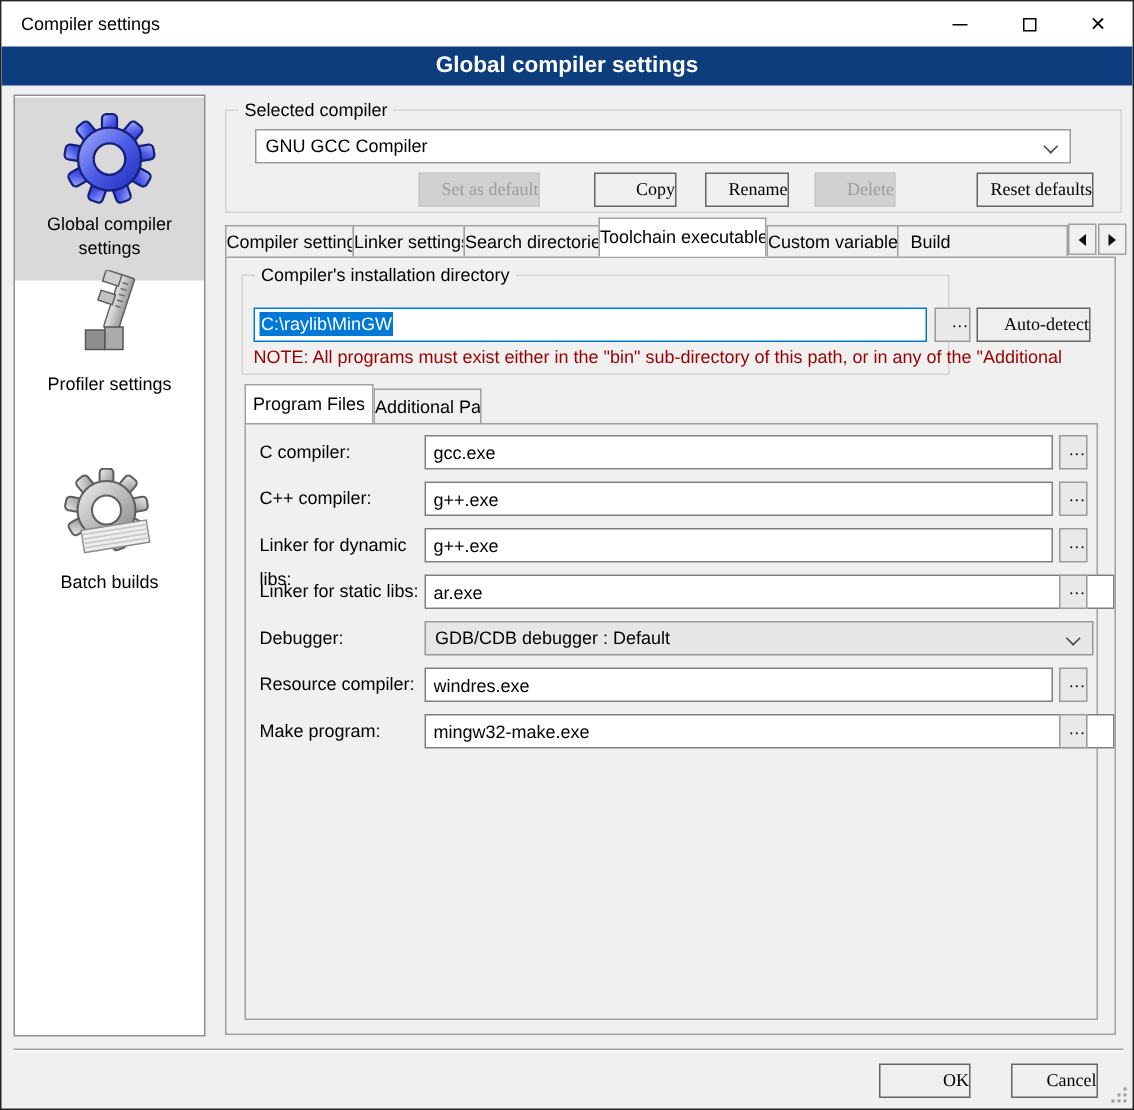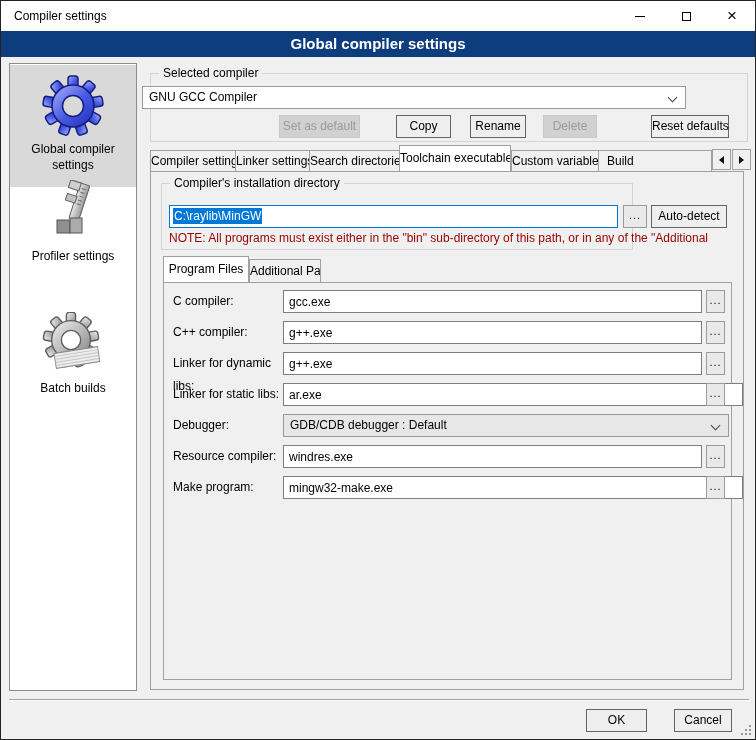--- a/index.html
+++ b/index.html
@@ -37,21 +37,21 @@
   .gb-label{ position:absolute; top:-8px; left:8px; background:#F0F0F0; padding:0 4px; line-height:15px; }
 
   
   .combo{ position:absolute; height:23px; background:#fff; border:1px solid #999;
           line-height:21px; padding:0 22px 0 6px; white-space:nowrap; overflow:hidden; }
   .combo.gray{ background:#E7E7E7; }
   .chev{ position:absolute; right:9px; top:7px; width:7px; height:7px;
          border-right:1.4px solid #444; border-bottom:1.4px solid #444; transform:rotate(45deg); }
 
   .btn{ position:absolute; height:23px; background:#EFEFEF; border:1px solid #646464;
-        text-align:center; line-height:21px; cursor:default; white-space:nowrap; }
+        text-align:right; line-height:21px; cursor:default; white-space:nowrap;font-family:Liberation Serif, serif; }
   .btn.disabled{ background:#D1D1D1; border-color:#C7C7C7; color:#9B9B9B; }
 
   .field-input{ position:absolute; height:23px; border:1px solid #7E7E7E; background:#fff;
         font:12px "Liberation Sans", sans-serif; padding:0 5px; color:#000; }
 
   
   .tab{ position:absolute; top:149px; height:21px; background:#F0F0F0; border:1px solid #A0A0A0;
         border-bottom:none; text-align:center; line-height:20px; white-space:nowrap; overflow:hidden; }
   .tab.active{ top:144px; height:26px; background:#fff; line-height:25px; z-index:3; }
   .tab-arrow{ position:absolute; top:148px; width:19px; height:21px; background:#F0F0F0; border:1px solid #A0A0A0;
@@ -189,21 +189,21 @@
           <path d="M14 41h44M14 44h44M14 47h44M14 50h44" stroke="#c4c4c4" stroke-width="1"></path>
         </g>
       </svg>
       <span class="sb-label">Batch builds</span>
     </div>
   </div>
 
   <div class="groupbox" style="left:149px;top:72px;width:598px;height:69px;">
     <span class="gb-label">Selected compiler</span>
   </div>
-  <div class="combo" style="left:141px;top:85px;width:544px;">
+  <div class="combo" style="left:169px;top:85px;width:544px;">
     <span>GNU GCC Compiler</span>
     <span class="chev"></span>
   </div>
   <div class="btn disabled" style="left:278px;top:114px;width:81px;">Set as default</div>
   <div class="btn" style="left:395px;top:114px;width:55px;">Copy</div>
   <div class="btn" style="left:469px;top:114px;width:56px;">Rename</div>
   <div class="btn disabled" style="left:542px;top:114px;width:54px;">Delete</div>
   <div class="btn" style="left:650px;top:114px;width:78px;">Reset defaults</div>
 
   <div class="tab" style="left:149px;width:86px;">Compiler settings</div>

